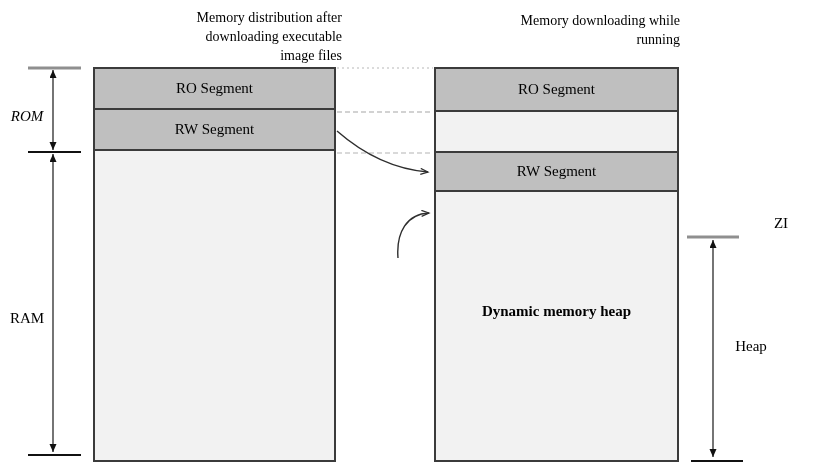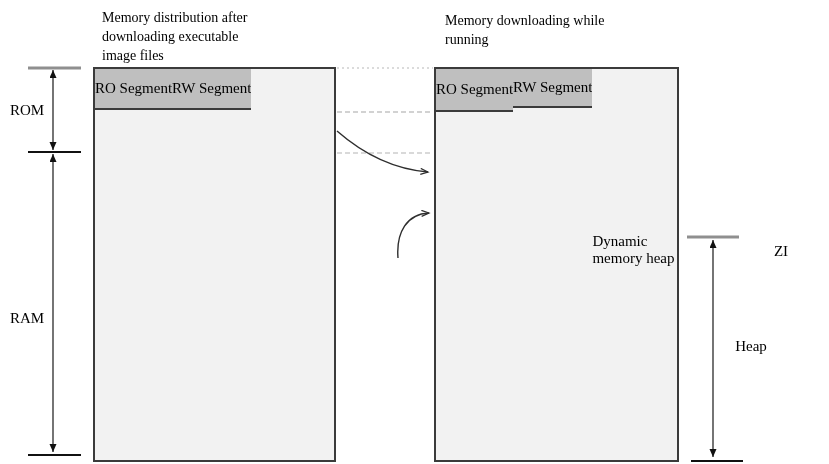--- a/index.html
+++ b/index.html
@@ -9,68 +9,68 @@
   .canvas {
     position: relative;
     width: 829px;
     height: 464px;
     background: #ffffff;
     overflow: hidden;
   }
 
   .title {
     position: absolute;
-    text-align: left;
+    text-align: right;
     font-size: 14px;
     line-height: 19px;
     color: #000;
   }
   .title-left  { left: 102px; top: 8px;  width: 240px; }
   .title-right { left: 445px; top: 11px; width: 235px; }
 
   .column {
     position: absolute;
     top: 67px;
     height: 395px;
     border: 2px solid #3b3b3b;
     background: #f2f2f2;
     display: flex;
-    flex-direction: row;
+    flex-direction: column;
   }
   .col-left  { left: 93px;  width: 243px; }
   .col-right { left: 434px; width: 245px; }
 
   .seg {
     display: flex;
     align-items: center;
     justify-content: center;
     font-size: 15px;
     color: #000;
     flex: 0 0 auto;
   }
   .seg.dark  { background: #bfbfbf; border-bottom: 2px solid #3b3b3b; }
   .seg.light { background: #f2f2f2; }
   .seg.gap   { border-bottom: 2px solid #3b3b3b; }
   .h41 { height: 41px; }
   .h43 { height: 43px; }
   .h39 { height: 39px; }
   .seg.fill { flex: 1 1 auto; }
-  .seg.heap { padding-bottom: 29px; }
+  .seg.heap { padding-bottom: 29px; font-weight: bold; }
 
   .side-label {
     position: absolute;
     font-size: 15px;
     line-height: 20px;
     text-align: center;
     color: #000;
     white-space: nowrap;
   }
-  .lbl-rom  { left: 4px;   top: 100px; width: 46px; }
+  .lbl-rom  { left: 4px;   top: 106px; width: 46px; font-style: italic; }
   .lbl-ram  { left: 4px;   top: 308px; width: 46px; }
-  .lbl-zi   { left: 735px; top: 241px; width: 92px; }
+  .lbl-zi   { left: 735px; top: 213px; width: 92px; }
   .lbl-heap { left: 722px; top: 336px; width: 58px; }
 
   .overlay {
     position: absolute;
     left: 0; top: 0;
     width: 829px; height: 464px;
     pointer-events: none;
   }
 </style>
 </head>

